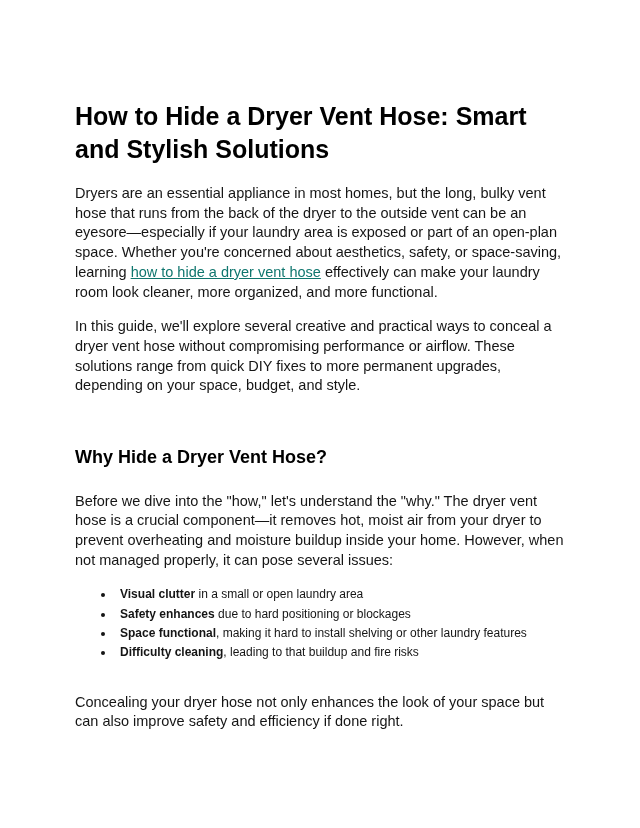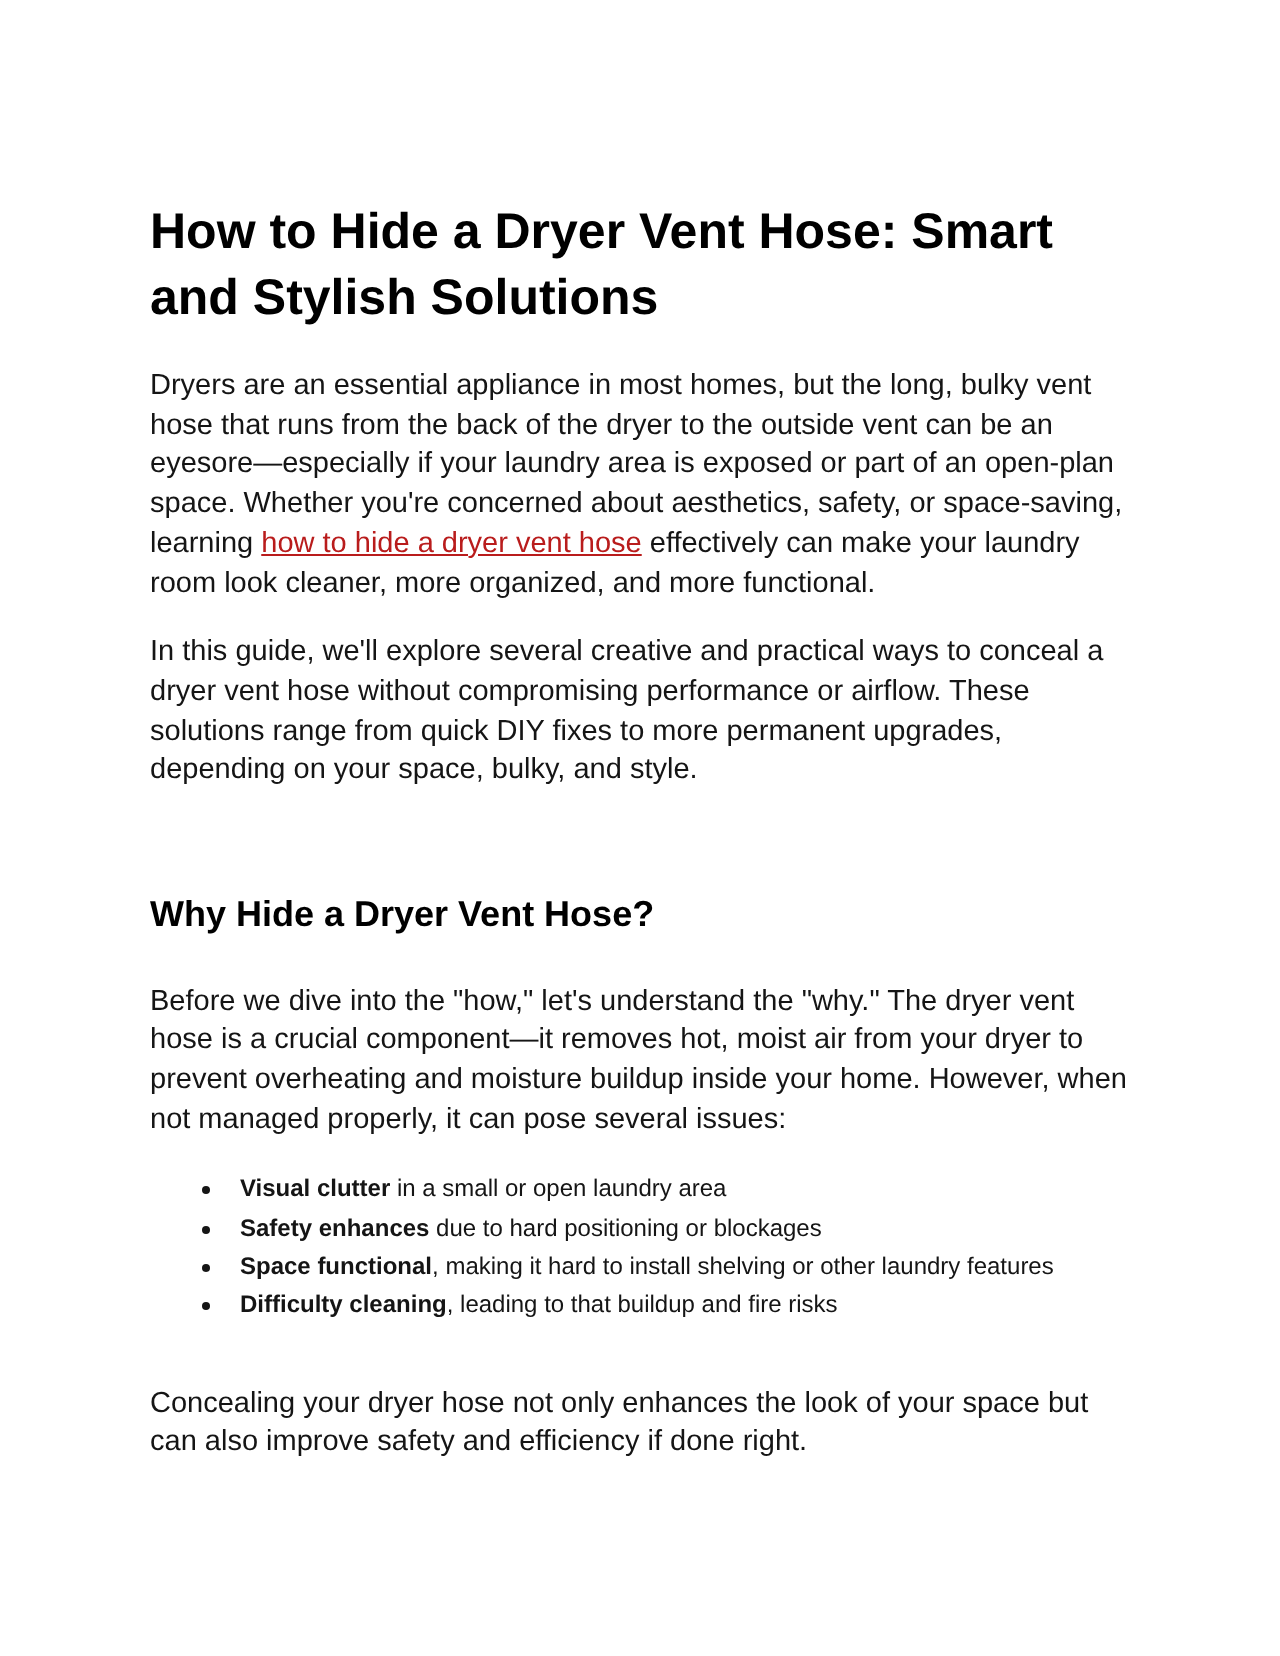--- a/index.html
+++ b/index.html
@@ -36,21 +36,21 @@
     color: #151515;
   }
   h2.heading {
     margin: 50px 0 22px 0;
     font-size: 18px;
     line-height: 1.3;
     font-weight: 700;
     color: #000000;
   }
   a.link {
-    color: #b91c1c;
+    color: #0f766e;
     text-decoration: underline;
     cursor: pointer;
   }
   .bold {
     font-weight: 700;
   }
   ul.bullets {
     margin: 16px 0 30px 0;
     padding: 0 0 0 40px;
     font-size: 12px;
@@ -67,21 +67,21 @@
   }
 </style>
 </head>
 <body>
 
 <div class="page">
   <h1 class="title">How to Hide a Dryer Vent Hose: Smart and Stylish Solutions</h1>
 
   <p class="body"><span>Dryers are an essential appliance in most homes, but the long, bulky vent hose that runs from the back of the dryer to the outside vent can be an eyesore—especially if your laundry area is exposed or part of an open-plan space. Whether you're concerned about aesthetics, safety, or space-saving, learning </span><a class="link" href="#">how to hide a dryer vent hose</a><span> effectively can make your laundry room look cleaner, more organized, and more functional.</span></p>
 
-  <p class="body"><span>In this guide, we'll explore several creative and practical ways to conceal a dryer vent hose without compromising performance or airflow. These solutions range from quick DIY fixes to more permanent upgrades, depending on your space, bulky, and style.</span></p>
+  <p class="body"><span>In this guide, we'll explore several creative and practical ways to conceal a dryer vent hose without compromising performance or airflow. These solutions range from quick DIY fixes to more permanent upgrades, depending on your space, budget, and style.</span></p>
 
   <h2 class="heading">Why Hide a Dryer Vent Hose?</h2>
 
   <p class="body"><span>Before we dive into the "how," let's understand the "why." The dryer vent hose is a crucial component—it removes hot, moist air from your dryer to prevent overheating and moisture buildup inside your home. However, when not managed properly, it can pose several issues:</span></p>
 
   <ul class="bullets" id="bullet-list">
       <li><span class="bold">Visual clutter</span><span> in a small or open laundry area</span></li>
       <li><span class="bold">Safety enhances</span><span> due to hard positioning or blockages</span></li>
       <li><span class="bold">Space functional</span><span>, making it hard to install shelving or other laundry features</span></li>
       <li><span class="bold">Difficulty cleaning</span><span>, leading to that buildup and fire risks</span></li>

